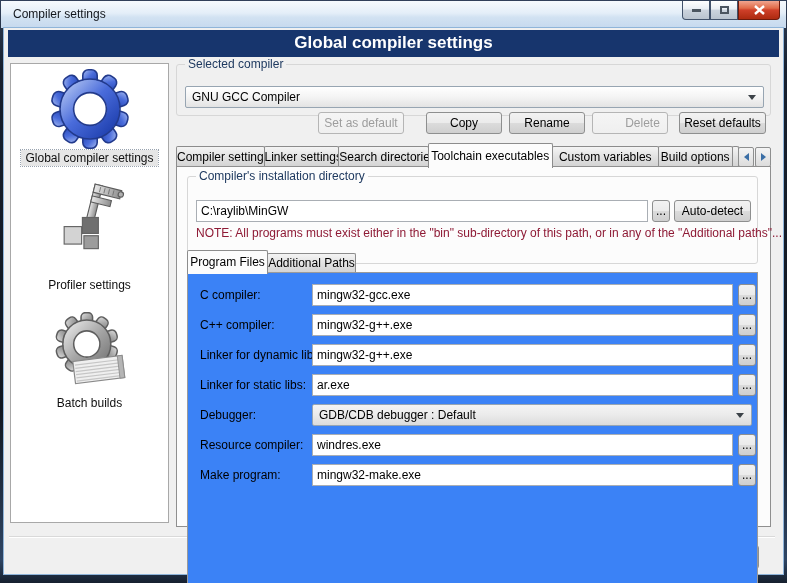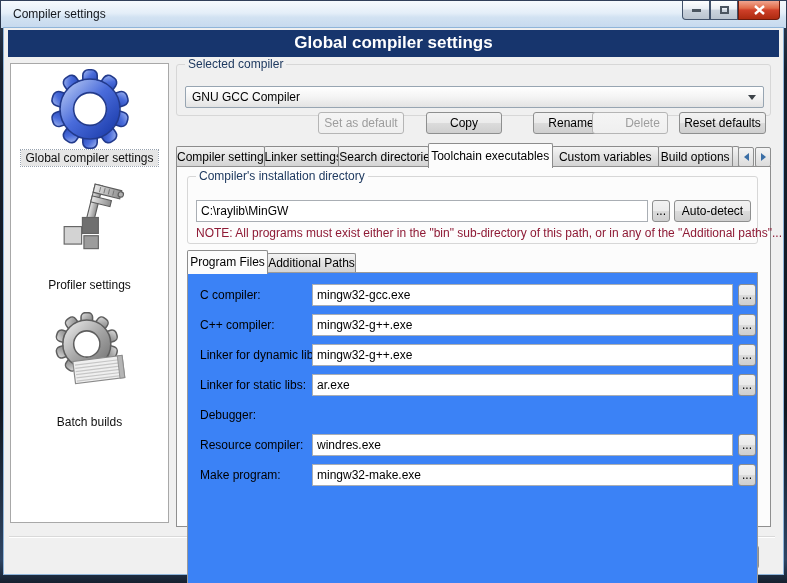--- a/index.html
+++ b/index.html
@@ -202,34 +202,34 @@
             <circle cx="50" cy="50" r="37.5" fill="none" stroke="#5e5e5e" stroke-width="2.4"></circle>
             <circle cx="50" cy="50" r="20.5" fill="none" stroke="#5e5e5e" stroke-width="2.4"></circle>
           </g>
           <g transform="rotate(-7 62 72)">
             <rect x="32" y="58" width="62" height="28" fill="#efefef" stroke="#8a8a8a" stroke-width="1.5"></rect>
             <path d="M34 63 h58 M34 67 h58 M34 71 h58 M34 75 h58 M34 79 h58 M34 83 h58" stroke="#c6c6c6" stroke-width="1.5"></path>
             <rect x="88" y="58" width="6" height="28" fill="#b5b5b5" stroke="#8a8a8a" stroke-width="1"></rect>
           </g>
         </svg>
       </div>
-      <div class="side-label" style="top:332px;margin-top:19px;">
+      <div class="side-label" style="top:332px;">
         <span>Batch builds</span>
       </div>
     </div>
 
     <div class="groupbox gb-gray" style="left:172px; top:36px; width:595px; height:52px;">
       <span class="legend">Selected compiler</span>
       <div class="combo" style="left:8px; top:21px; width:579px;">
         <span>GNU GCC Compiler</span>
         <span class="arrow"></span>
       </div>
       <div class="btn disabled" style="left:141px; top:47px; width:86px;">Set as default</div>
       <div class="btn" style="left:249px; top:47px; width:76px;">Copy</div>
-      <div class="btn" style="left:332px; top:47px; width:76px;margin-left:24px;">Rename</div>
+      <div class="btn" style="left:332px; top:47px; width:76px;">Rename</div>
       <div class="btn disabled" style="left:415px; top:47px; width:76px;padding-left:25px;">Delete</div>
       <div class="btn" style="left:502px; top:47px; width:87px;">Reset defaults</div>
     </div>
 
     <div class="tabstrip">
       <div class="tab" style="width:90px;">Compiler settings</div>
       <div class="tab" style="width:77px;">Linker settings</div>
       <div class="tab" style="width:92px;">Search directories</div>
       <div class="tab active" style="width:127px;">Toolchain executables</div>
       <div class="tab" style="width:109px;">Custom variables</div>
@@ -238,21 +238,21 @@
       <div class="tab-scroll" style="margin-left:auto;">
         <span class="tri-left"></span>
       </div>
       <div class="tab-scroll">
         <span class="tri-right"></span>
       </div>
     </div>
 
     <div class="tabpage">
 
-      <div class="groupbox gb-white" style="left:10px; top:9px; width:571px; height:68px;">
+      <div class="groupbox gb-white" style="left:10px; top:9px; width:571px; height:88px;">
         <span class="legend">Compiler's installation directory</span>
         <input class="textbox" style="left: 8px; top: 23px; width: 452px;" value="C:\raylib\MinGW">
         <div class="btn" style="left:464px; top:23px; width:18px;">...</div>
         <div class="btn" style="left:486px; top:23px; width:77px;">Auto-detect</div>
         <div class="note" style="left:8px; top:49px;">NOTE: All programs must exist either in the "bin" sub-directory of this path, or in any of the "Additional paths"...</div>
       </div>
 
       <div class="subtabstrip">
         <div class="tab active" style="width:81px; height:24px; line-height:23px;">Program Files</div>
         <div class="tab" style="width:89px; height:20px; line-height:19px;">Additional Paths</div>
@@ -270,20 +270,24 @@
 
         <span class="row-label" style="top:75px;">Linker for dynamic libs:</span>
         <input class="textbox" style="left: 124px; top: 71px; width: 421px;" value="mingw32-g++.exe">
         <div class="btn" style="left:550px; top:71px; width:18px;">...</div>
 
         <span class="row-label" style="top:105px;">Linker for static libs:</span>
         <input class="textbox" style="left: 124px; top: 101px; width: 421px;" value="ar.exe">
         <div class="btn" style="left:550px; top:101px; width:18px;">...</div>
 
         <span class="row-label" style="top:135px;">Debugger:</span>
+        <div class="combo" style="left:124px; top:131px; width:440px; background:linear-gradient(180deg,#f4f4f4,#ebebeb 50%,#dcdcdc);">
+          <span>GDB/CDB debugger : Default</span>
+          <span class="arrow"></span>
+        </div>
 
         <span class="row-label" style="top:165px;">Resource compiler:</span>
         <input class="textbox" style="left: 124px; top: 161px; width: 421px;" value="windres.exe">
         <div class="btn" style="left:550px; top:161px; width:18px;">...</div>
 
         <span class="row-label" style="top:195px;">Make program:</span>
         <input class="textbox" style="left: 124px; top: 191px; width: 421px;" value="mingw32-make.exe">
         <div class="btn" style="left:550px; top:191px; width:18px;">...</div>
       </div>
     </div>

